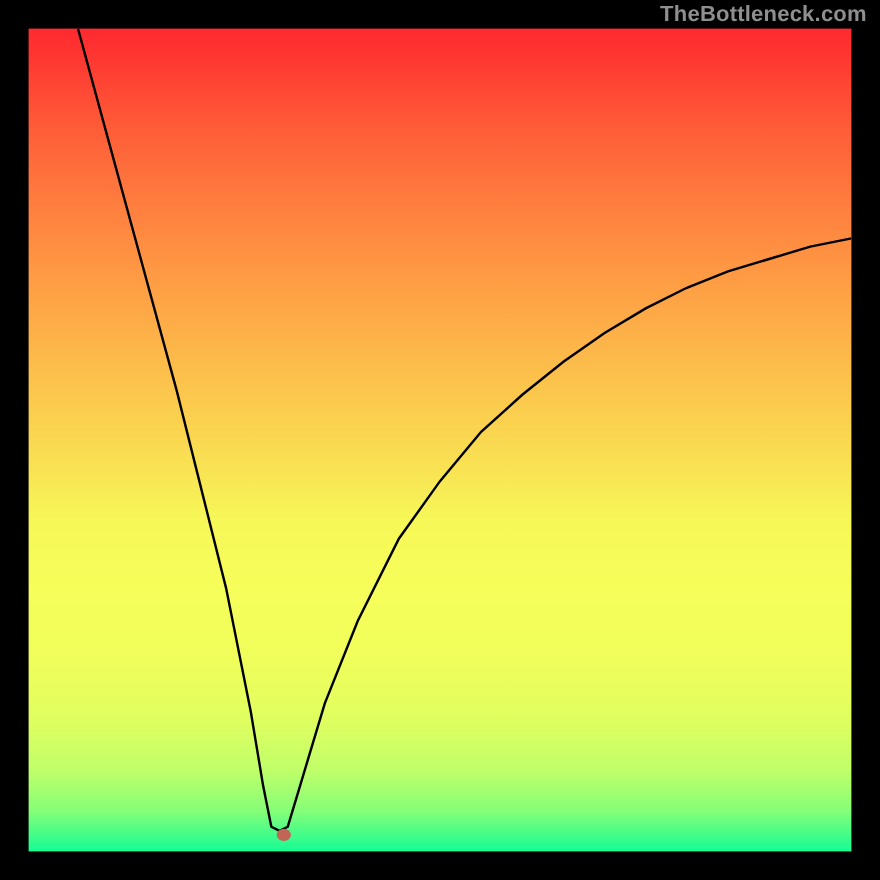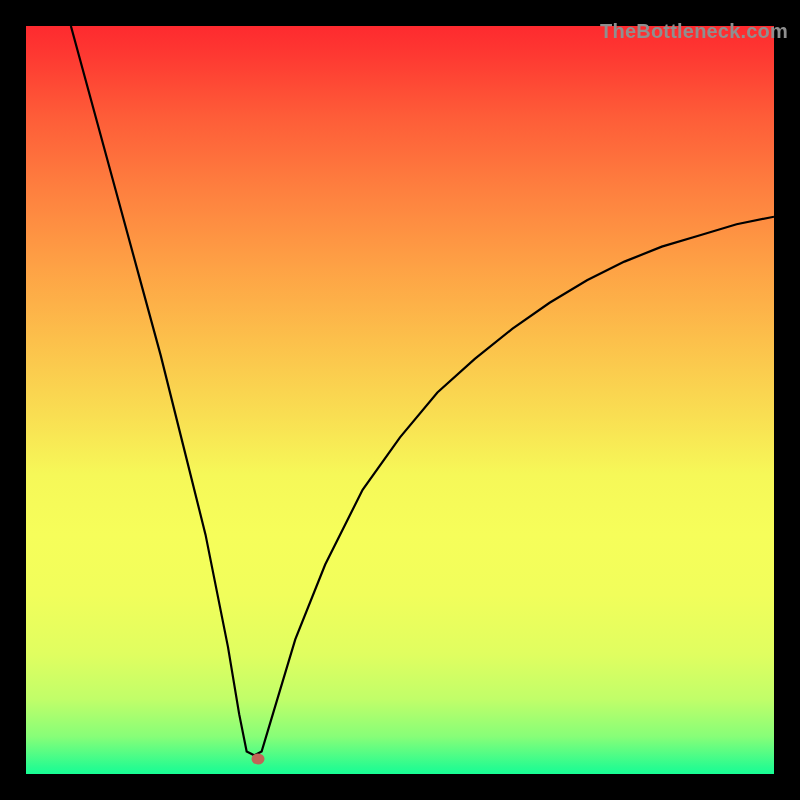--- a/index.html
+++ b/index.html
@@ -5,21 +5,21 @@
   * { margin: 0; padding: 0; box-sizing: border-box; }
   html, body { width: 800px; height: 800px; overflow: hidden; background: #000; }
   .frame {
     width: 800px;
     height: 800px;
     background: #000;
     position: relative;
   }
   .watermark {
     position: absolute;
-    top: 20px;
+    top: 2px;
     right: 12px;
     font-family: Arial, Helvetica, sans-serif;
     font-size: 20px;
     font-weight: bold;
     color: #8f8f8f;
     letter-spacing: 0.2px;
     z-index: 10;
     text-align: center;
   }
   .plot-outer {

